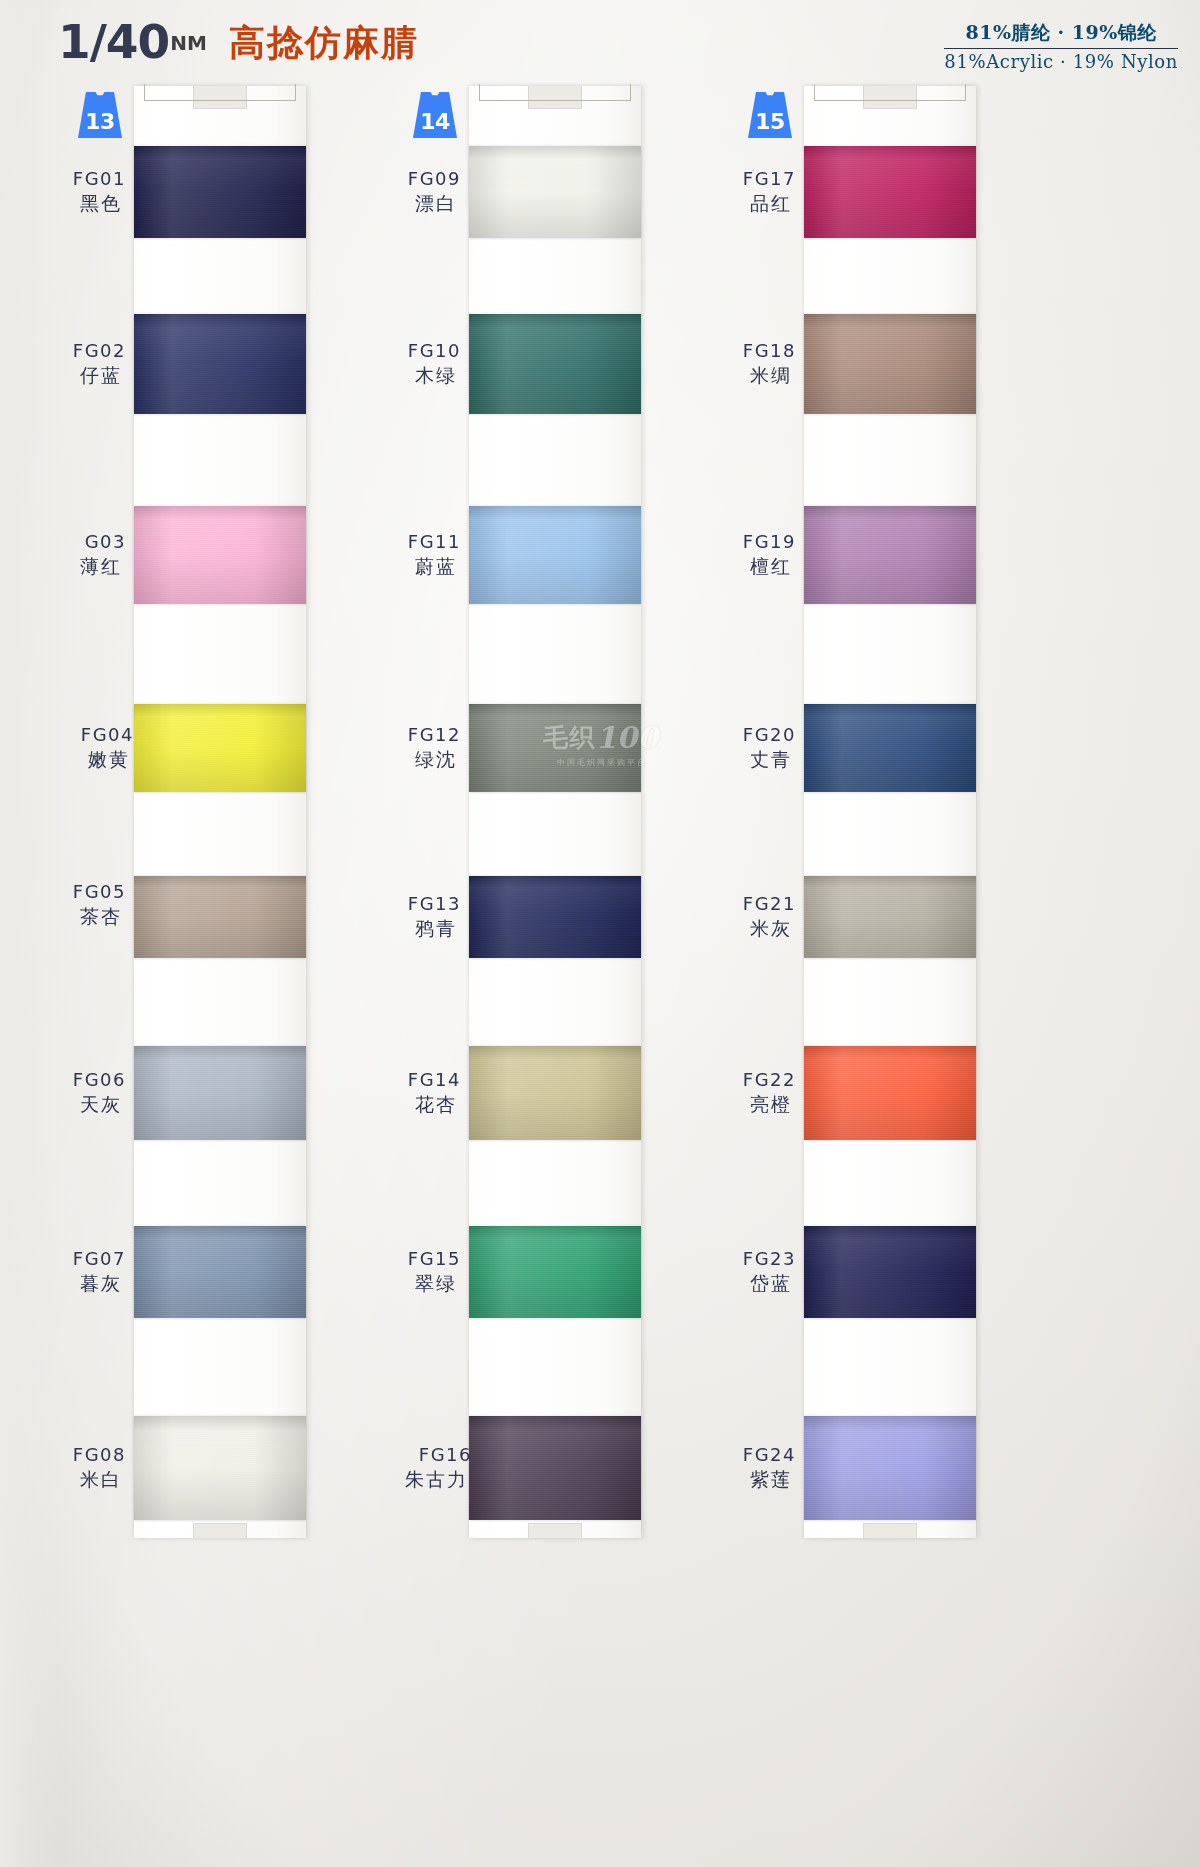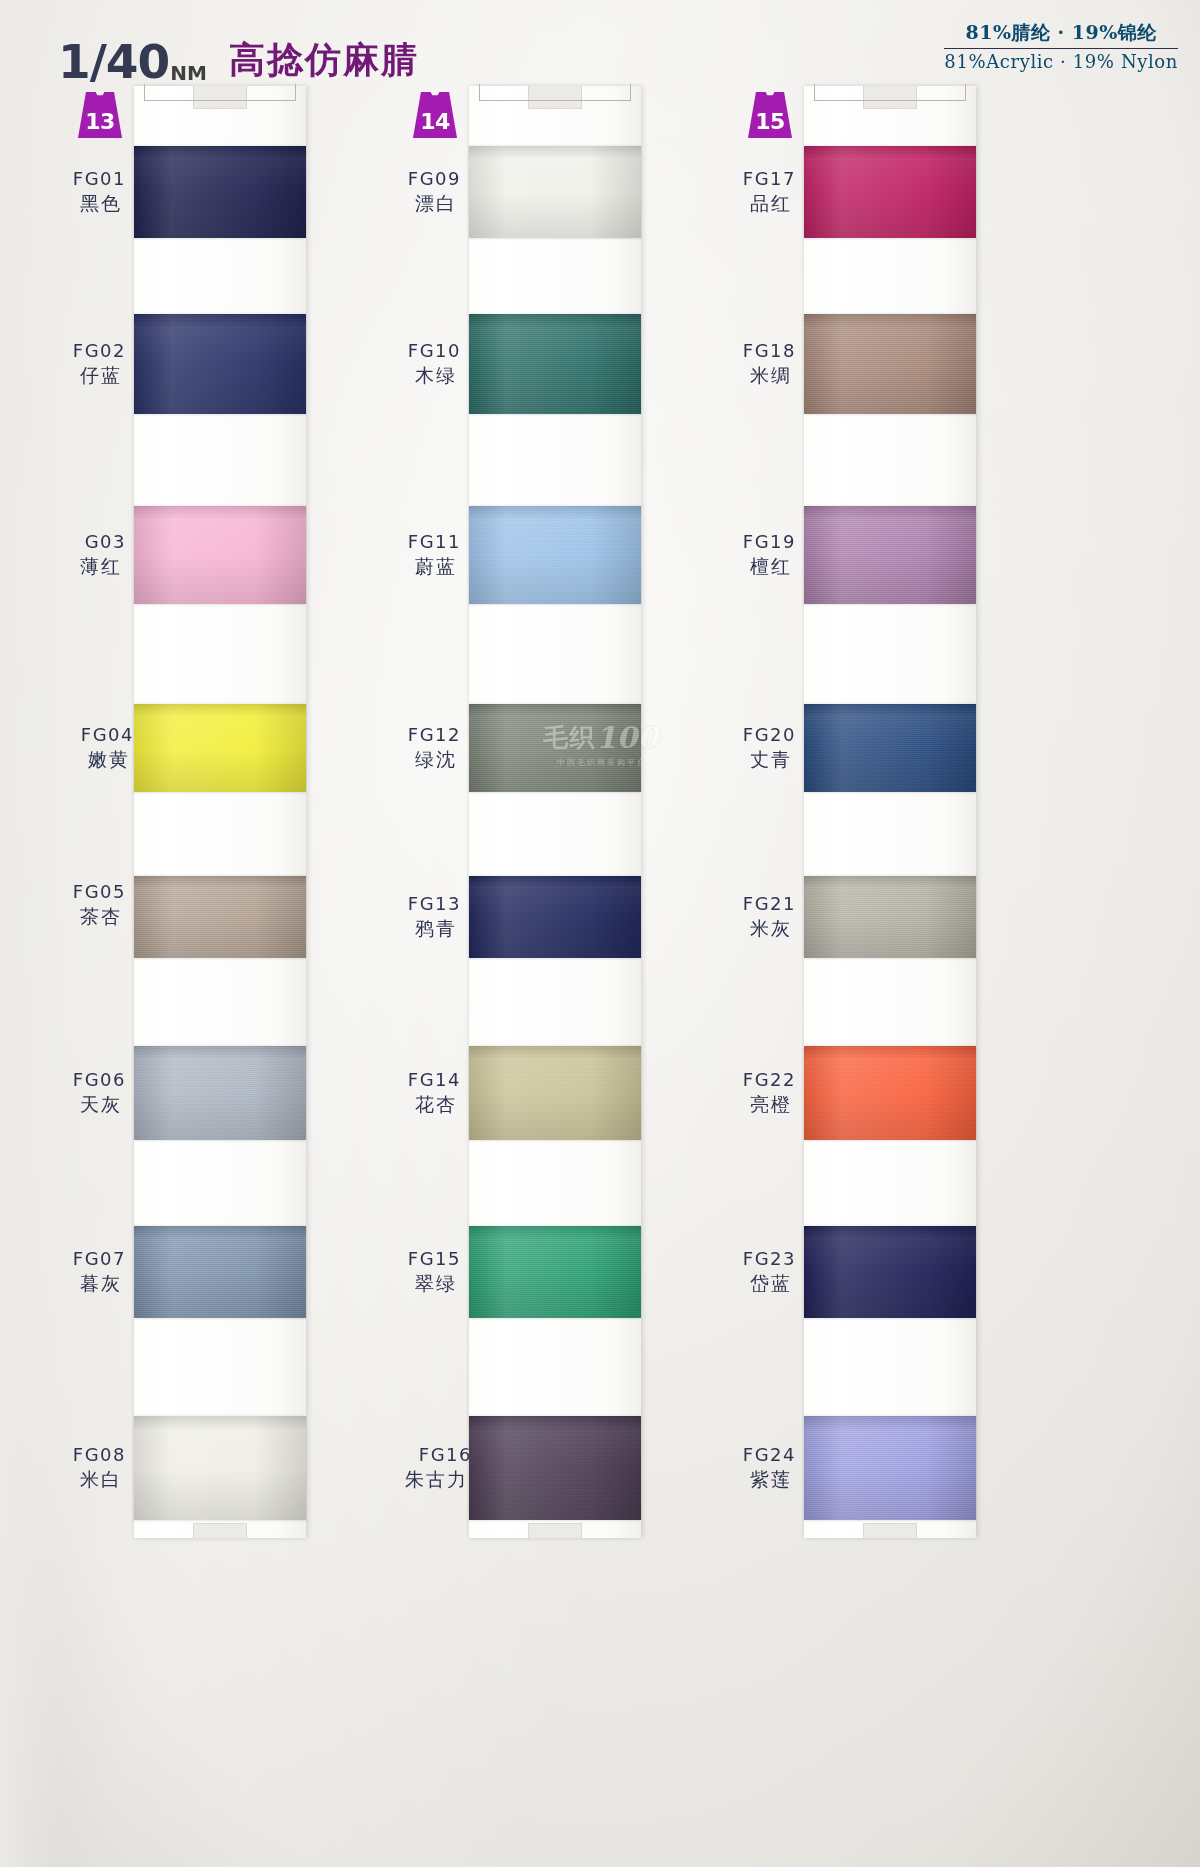--- a/index.html
+++ b/index.html
@@ -24,52 +24,52 @@
   }
   .sheen{
     position:absolute;top:0;left:0;width:60px;height:100%;
     background:linear-gradient(90deg, rgba(236,235,232,.9), rgba(255,255,255,0));
     z-index:1;pointer-events:none;
   }
   .wrap{position:relative;z-index:3;width:1200px;height:1867px;}
 
   
   .header{position:absolute;top:0;left:0;width:1200px;height:86px;}
-  .title-block{position:absolute;left:58px;top:14px;display:flex;align-items:flex-end;}
+  .title-block{position:absolute;left:58px;top:14px;display:flex;align-items:center;}
   .t-num{
     font-family:"DejaVu Sans","Liberation Sans",sans-serif;
     font-weight:bold;font-size:47px;line-height:47px;color:#343a52;
     letter-spacing:-1px;
   }
   .t-sup{
     font-family:"DejaVu Sans","Liberation Sans",sans-serif;
     font-weight:bold;font-size:20px;color:#404040;margin-top:3px;margin-left:1px;
   }
   .t-cn{
     font-family:"DejaVu Serif","Liberation Serif",serif;
-    font-weight:bold;font-size:36px;color:#701a75;margin-left:22px;margin-top:22px;
+    font-weight:bold;font-size:36px;color:#c2410c;margin-left:22px;margin-top:5px;
     letter-spacing:2px;
   }
   .comp{
     position:absolute;right:22px;top:20px;text-align:center;
     font-family:"DejaVu Serif","Liberation Serif",serif;color:#0c4a6e;
   }
   .comp-cn{font-size:19px;font-weight:bold;letter-spacing:.5px;padding-bottom:2px;border-bottom:1.6px solid #2b3148;}
   .comp-en{font-size:18px;letter-spacing:.6px;padding-top:2px;}
 
   
   .col{position:absolute;top:86px;width:360px;height:1781px;}
   .col-1{left:30px;}
   .col-2{left:365px;}
   .col-3{left:700px;}
 
   
   .badge{
     position:absolute;top:6px;left:48px;width:44px;height:46px;
-    background:#a21caf;
+    background:#3b82f6;
     clip-path:polygon(18% 0%,40% 0%,44% 7%,56% 7%,60% 0%,82% 0%,100% 100%,0% 100%);
     display:flex;align-items:flex-end;justify-content:center;
     box-shadow:0 1px 2px rgba(0,0,0,.18);
   }
   .badge span{
     color:#fff;font-family:"DejaVu Sans","Liberation Sans",sans-serif;
     font-weight:bold;font-size:22px;line-height:22px;padding-bottom:5px;
     letter-spacing:-.5px;
   }
 

